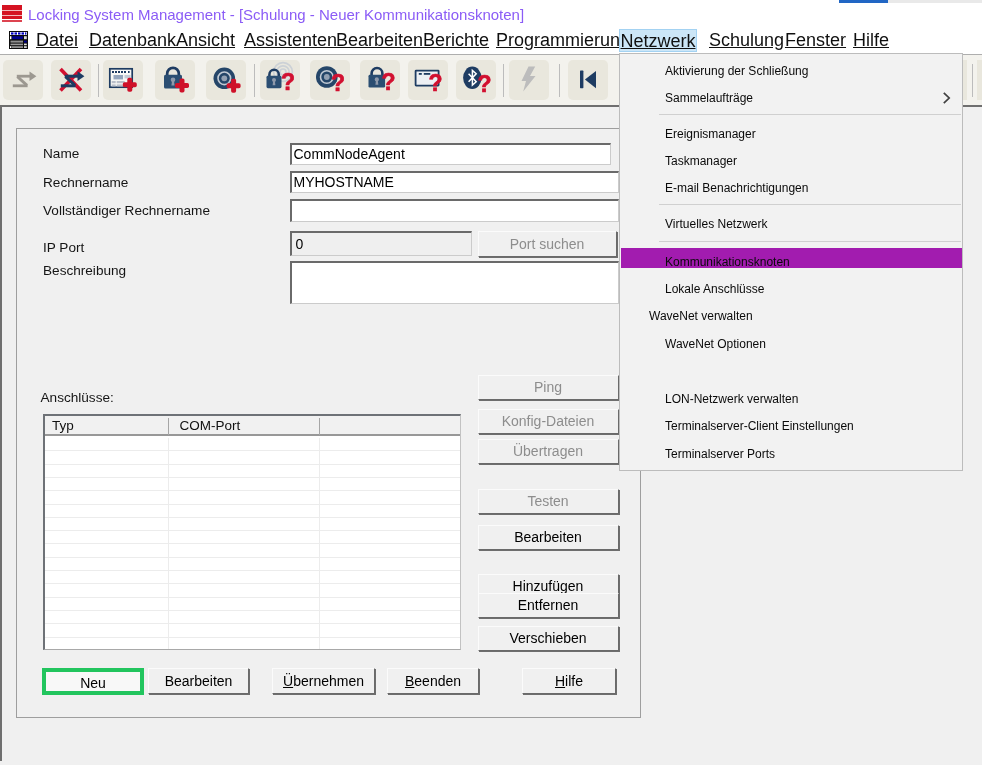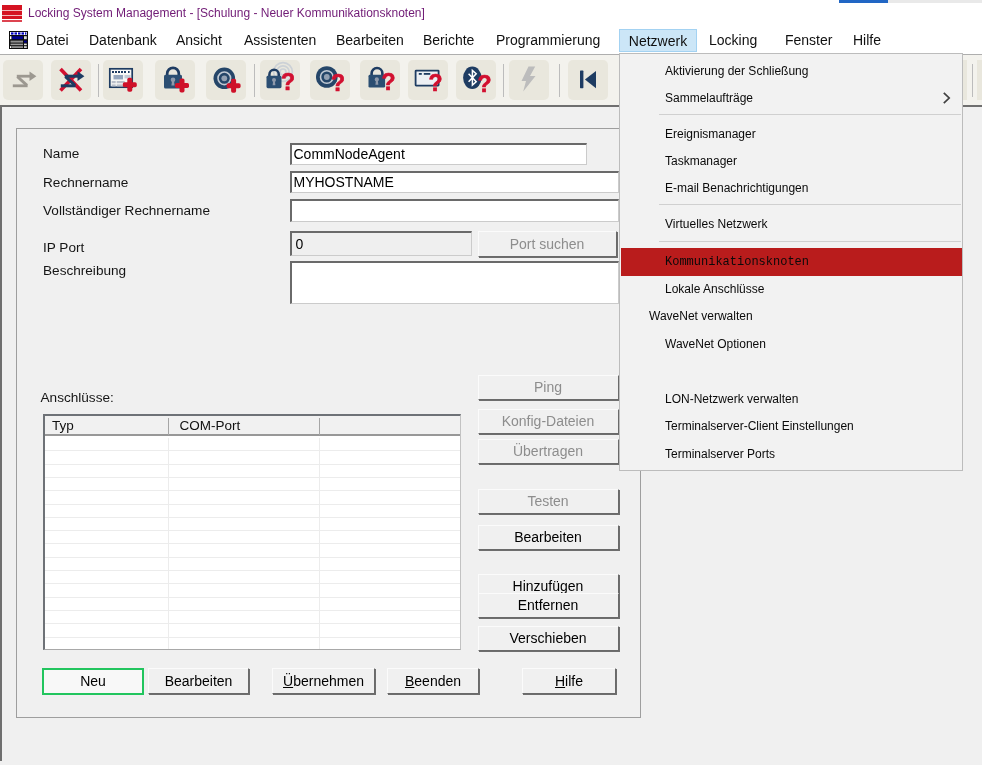--- a/index.html
+++ b/index.html
@@ -11,25 +11,25 @@
 #bluebar { left:839px; top:0; width:49px; height:3px; background:#2166c4; }
 #graybar { left:888px; top:0; width:94px; height:3px; background:#e9e9e9; }
 
 
 #applogo { left:2px; top:5px; width:20px; height:17px;
   background:linear-gradient(to bottom,
     #d51322 0%, #d51322 31%, #f2b9bd 31%, #f2b9bd 37%,
     #d51322 37%, #d51322 58%, #f2b9bd 58%, #f2b9bd 64%,
     #d51322 64%, #d51322 82%, #ffffff 82%, #ffffff 87%,
     #dd4450 87%, #dd4450 100%); }
-#title { left:28px; top:6px; font-size:12px; color:#701a75; }
+#title { left:28px; top:6px; font-size:15px; color:#8b5cf6; }
 
 
 #menubar { left:0; top:28px; width:982px; height:26px; background:#fff; }
-.mi { position:absolute; top:1px; height:23px; line-height:23px; font-size:14px; color:#101010; }
+.mi { position:absolute; top:1px; height:23px; line-height:23px; font-size:18px; color:#101010;text-decoration:underline; }
 #mi-netz { left:619px; width:78px; text-align:center; background:#cce6f7; border:1px solid #a3d2f2; }
 
 #mdiicon { left:8.5px; top:31px; width:19px; height:18px; }
 
 
 #tbtop { left:0; top:54px; width:982px; height:1px; background:#aeaeae; }
 #toolbar { left:0; top:55px; width:982px; height:50px; background:#f3f2ed; }
 .tbtn { position:absolute; top:5px; width:40px; height:40px; background:#e9e7dd; border-radius:5px; }
 .tsep { position:absolute; top:9px; width:1px; height:33px; background:#bcbcbc; }
 #clienttop { left:0; top:105px; width:982px; height:2px; background:#6f6f6f; }
@@ -38,21 +38,21 @@
 #client { left:0; top:107px; width:982px; height:658px; background:#f0f0f0; }
 #clientleft { left:0; top:107px; width:2px; height:654px; background:#6f6f6f; }
 
 
 #dlg { left:16px; top:128px; width:625px; height:590px; border:1px solid #9e9e9e; background:#f0f0f0; }
 
 .lbl { position:absolute; font-size:13.6px; color:#151515; }
 .txt { position:absolute; background:#fff; font-size:14px; color:#000; padding-left:2px;
   border:solid #6a6a6a; border-width:2px 1px 1px 2px; border-right-color:#cbcbcb; border-bottom-color:#cbcbcb; }
 
-#in1 { left:289.5px; top:142.5px; width:297px; height:22px; line-height:19px; }
+#in1 { left:289.5px; top:142.5px; width:321px; height:22px; line-height:19px; }
 #in2 { left:289.5px; top:170.5px; width:329.5px; height:22px; line-height:19px; }
 #in3 { left:289.5px; top:198.5px; width:329.5px; height:23px; }
 #inip { left:289.5px; top:230.5px; width:182.5px; height:25px; line-height:22px;
   background:#efefef; padding-left:4px; }
 #intx { left:289.5px; top:260.5px; width:329.5px; height:43px; }
 
 .btn { position:absolute; background:#f0f0f0; font-size:14px; color:#000;
   text-align:center; border:1px solid #fbfbfb;
   border-right-color:#6a6a6a; border-bottom-color:#6a6a6a;
   box-shadow:1px 1px 0 0 #6e6e6e; }
@@ -67,27 +67,27 @@
   border:solid #6e7277; border-width:2px 1px 1px 2px; border-right-color:#c2c2c2; border-bottom-color:#a8a8a8; }
 #thead { position:absolute; left:0; top:0; width:415px; height:19.5px; background:#f1f1f1; border-bottom:2px solid #989898; font-size:13.5px; color:#111; }
 #tbody { position:absolute; left:0; top:22px; width:415px; height:211px;
   background:repeating-linear-gradient(to bottom,#ffffff 0 12.3px,#ececec 12.3px 13.3px); }
 .cline { position:absolute; top:22px; width:1px; height:211px; background:#ececec; }
 .hline { position:absolute; top:2px; width:1px; height:16.5px; background:#a6a6a6; }
 
 
 .bbtn { top:668px; height:26px; line-height:24px; }
 #bneu { left:42px; top:668px; width:102px; height:27px; line-height:23px; position:absolute;
-  background:#f8f8f8; border:2px solid #22c55e; font-size:14px; text-align:center; color:#000; }
+  background:#f8f8f8; border:4px solid #22c55e; font-size:14px; text-align:center; color:#000; }
 
 
 #menu { left:619px; top:53px; width:344px; height:418px; background:#f2f2f2; border:1px solid #bcbcbc; }
 .mitem { position:absolute; left:1px; width:341px; height:27px; line-height:27px; font-size:12px; color:#0a0a0a; padding-left:44px; }
 .msep { position:absolute; left:39px; width:302px; height:1px; background:#d0d0d0; }
-.hl { background:#b91c1c; height:28px; line-height:28px;font-family:Liberation Mono, monospace; }
+.hl { background:#a21caf; height:20px; line-height:28px; }
 
 
 #trem1 { left:963px; top:60px; width:4px; height:40px; background:#e9e7dd; }
 #trem2 { left:977px; top:60px; width:5px; height:40px; background:#e9e7dd; }
 #tsepR { left:972px; top:64px; width:1px; height:33px; background:#bcbcbc; }
 </style>
 </head>
 <body>
 <div class="abs" id="bluebar"></div>
 <div class="abs" id="graybar"></div>
@@ -96,21 +96,21 @@
 
 <div class="abs" id="menubar">
   <div class="mi" style="left:36px">Datei</div>
   <div class="mi" style="left:89px">Datenbank</div>
   <div class="mi" style="left:176px">Ansicht</div>
   <div class="mi" style="left:244px">Assistenten</div>
   <div class="mi" style="left:336px">Bearbeiten</div>
   <div class="mi" style="left:423px">Berichte</div>
   <div class="mi" style="left:496px">Programmierung</div>
   <div class="mi" id="mi-netz">Netzwerk</div>
-  <div class="mi" style="left:709px">Locking</div>
+  <div class="mi" style="left:709px">Schulung</div>
   <div class="mi" style="left:785px">Fenster</div>
   <div class="mi" style="left:853px">Hilfe</div>
 </div>
 <div class="abs" id="mdiicon"><svg width="19" height="18">
       <rect width="19" height="18" fill="#0c0c0c"></rect>
       <rect x="1" y="1" width="17" height="3" fill="#fff"></rect>
       <g fill="#0000c4">
         <rect x="2" y="1.4" width="2.5" height="2.2"></rect>
         <rect x="5.5" y="1.4" width="2.5" height="2.2"></rect>
         <rect x="9" y="1.4" width="2.5" height="2.2"></rect>

